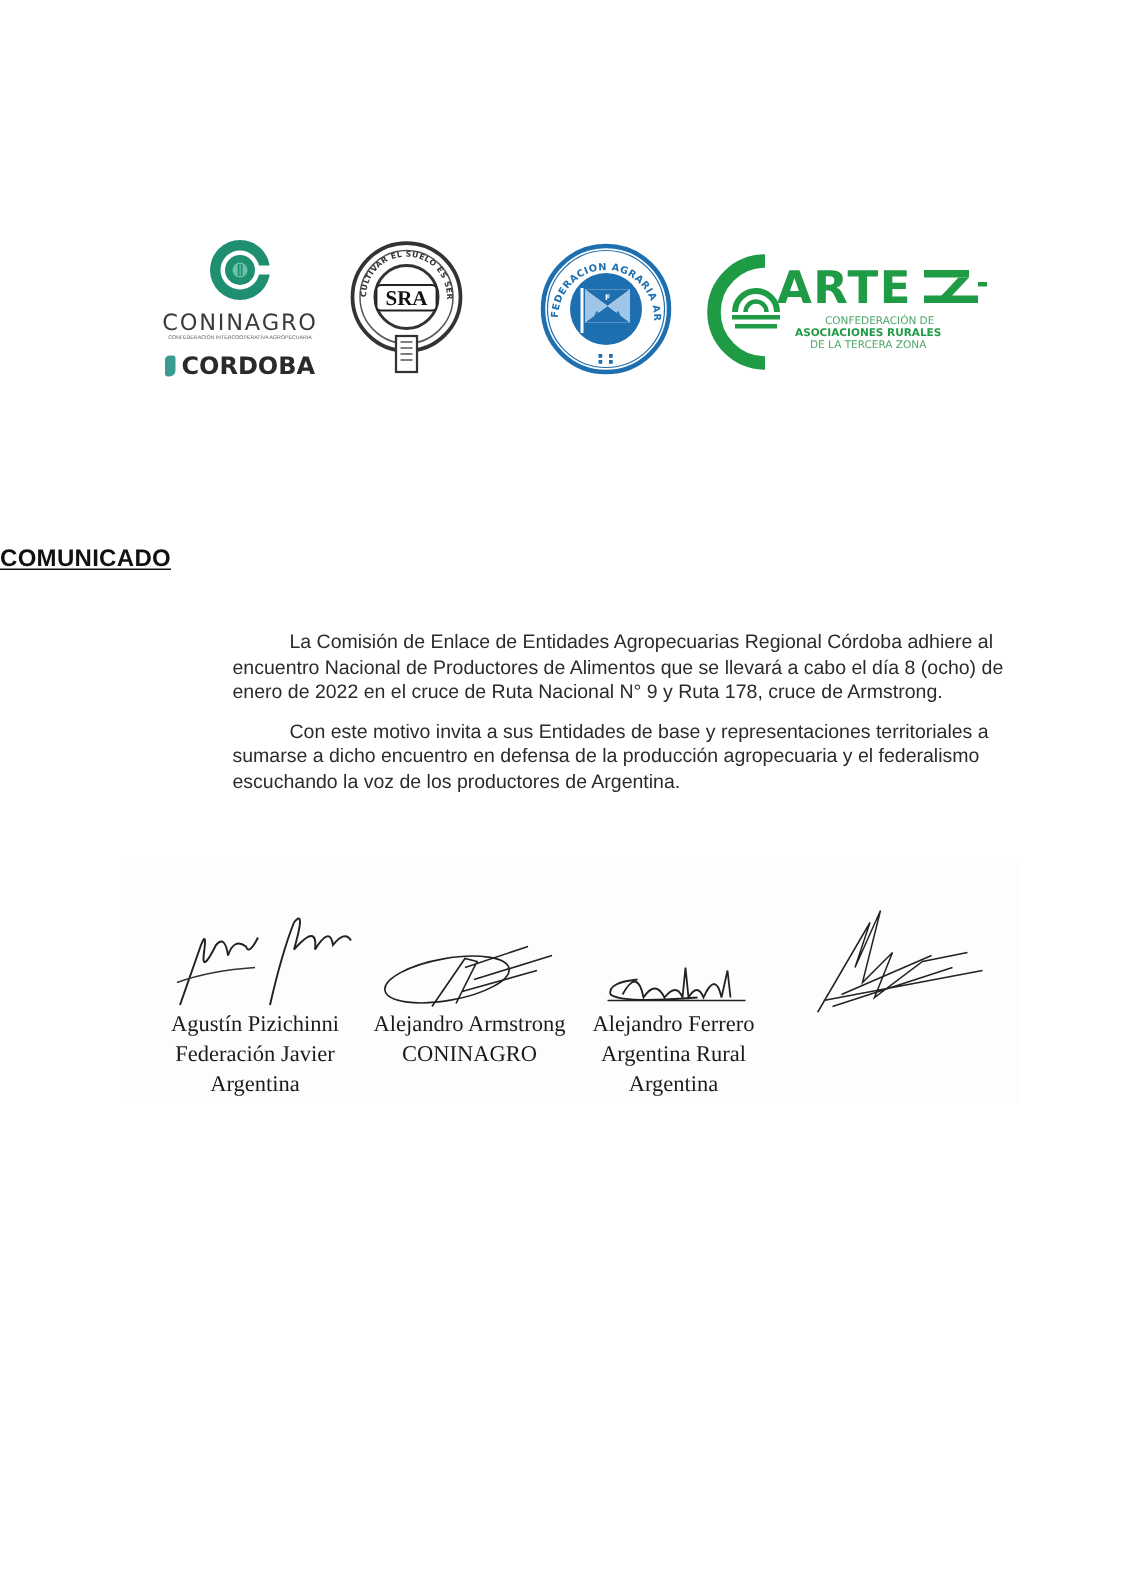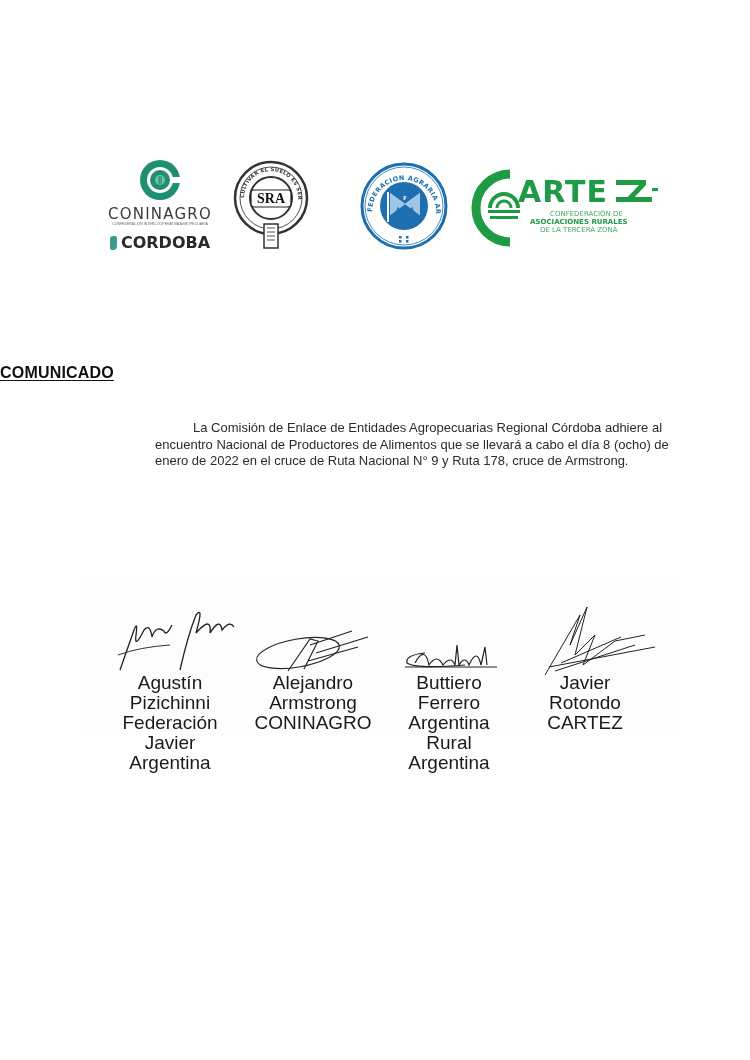--- a/index.html
+++ b/index.html
@@ -22,21 +22,21 @@
 
   
   .title { position: absolute; left: 0; width: 750px; top: 364px; text-align: left; font-weight: bold; font-size: 16px; text-decoration: underline; text-underline-offset: 2px; letter-spacing: 0.2px; color: #111; }
 
   
   .body { position: absolute; left: 107px; top: 420px; width: 540px; font-size: 13px; line-height: 16.6px; color: #2b2b2b; margin-left: 48px; }
   .body p { margin: 0 0 10px 0; text-indent: 38px; }
 
   
   .sig-area { position: absolute; left: 80px; top: 575px; width: 600px; height: 160px; background: #fdfdfd; }
-  .sig { position: absolute; top: 0; height: 160px; text-align: center; font-family: Liberation Sans, sans-serif; font-size: 19px; line-height: 20px; color: #1a1a1a; }
+  .sig { position: absolute; top: 0; height: 160px; text-align: center; font-family: Liberation Serif, serif; font-size: 15px; line-height: 20px; color: #1a1a1a; }
   .sig svg { position: absolute; left: 0; top: 0; }
   .sig .lines { position: absolute; left: 0; right: 0; top: 98px; }
   .sig1 { left: 20px; width: 140px; }
   .sig2 { left: 168px; width: 130px; }
   .sig3 { left: 305px; width: 128px; }
   .sig4 { left: 445px; width: 120px; }
 </style>
 </head>
 <body>
 
@@ -128,20 +128,21 @@
         <text x="60" y="56" font-family="DejaVu Sans, sans-serif" font-weight="bold" font-size="7" fill="#1f9a45">ASOCIACIONES RURALES</text>
         <text x="70" y="64" font-family="DejaVu Sans, sans-serif" font-size="7" fill="#4aa865">DE LA TERCERA ZONA</text>
       </svg>
     </div>
   </div>
 
   <div class="title">COMUNICADO</div>
 
   <div class="body">
     <p>La Comisión de Enlace de Entidades Agropecuarias Regional Córdoba adhiere al encuentro Nacional de Productores de Alimentos que se llevará a cabo el día 8 (ocho) de enero de 2022 en el cruce de Ruta Nacional N° 9 y Ruta 178, cruce de Armstrong.</p>
+    <p>Con este motivo invita a sus Entidades de base y representaciones territoriales a sumarse a dicho encuentro en defensa de la producción agropecuaria y el federalismo escuchando la voz de los productores de Argentina.</p>
   </div>
 
   <div class="sig-area">
 
     <div class="sig sig1">
       <svg width="140" height="100" viewBox="0 0 140 100">
         <path d="M20 95 L34 55 Q38 45 36 60 Q34 75 44 55 Q50 48 52 62 Q56 50 64 56 Q66 62 72 50 M80 95 Q88 60 96 40 Q104 30 96 58 Q112 40 110 58 Q120 42 122 55 Q130 45 134 52" fill="none" stroke="#222" stroke-width="1.3"></path>
         <path d="M18 80 Q40 72 70 70" fill="none" stroke="#333" stroke-width="1"></path>
       </svg>
       <div class="lines">
@@ -161,30 +162,26 @@
         <div>CONINAGRO</div>
       </div>
     </div>
 
     <div class="sig sig3">
       <svg width="128" height="100" viewBox="0 0 128 100">
         <path d="M40 78 Q20 80 22 88 Q30 94 80 90 M30 88 Q40 70 44 90 Q52 78 58 90 Q66 80 70 90 L72 70 L74 90 Q80 80 84 90 Q92 72 96 90 L100 72 L102 90" fill="none" stroke="#222" stroke-width="1.2"></path>
         <line x1="20" y1="92" x2="112" y2="92" stroke="#222" stroke-width="1"></line>
       </svg>
       <div class="lines">
-        <div>Buttiero Ferrero</div>
+        <div>Alejandro Ferrero</div>
         <div>Argentina Rural</div>
         <div>Argentina</div>
       </div>
     </div>
 
     <div class="sig sig4">
       <svg width="140" height="100" viewBox="0 0 140 100">
         <path d="M20 100 L55 40 L45 70 L62 32 L50 80 L70 60 L58 90 L90 66 L120 60 M30 96 L110 70 M24 92 L130 72 M36 88 L96 62" fill="none" stroke="#222" stroke-width="1"></path>
       </svg>
-      <div class="lines">
-        <div>Javier Rotondo</div>
-        <div>CARTEZ</div>
-      </div>
     </div>
 
   </div>
 </div>
 
 </body></html>

